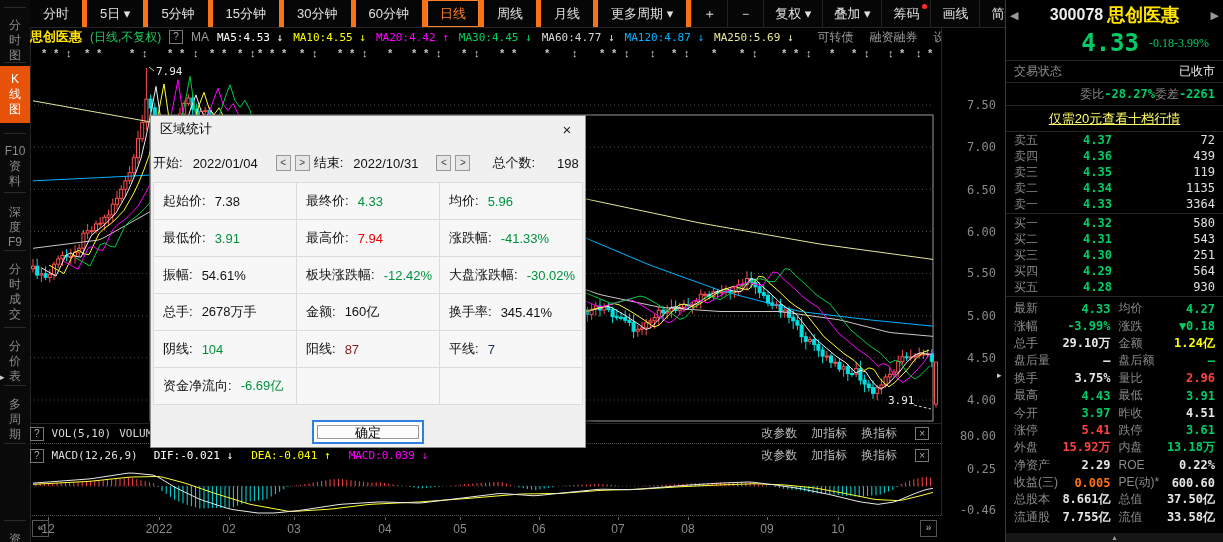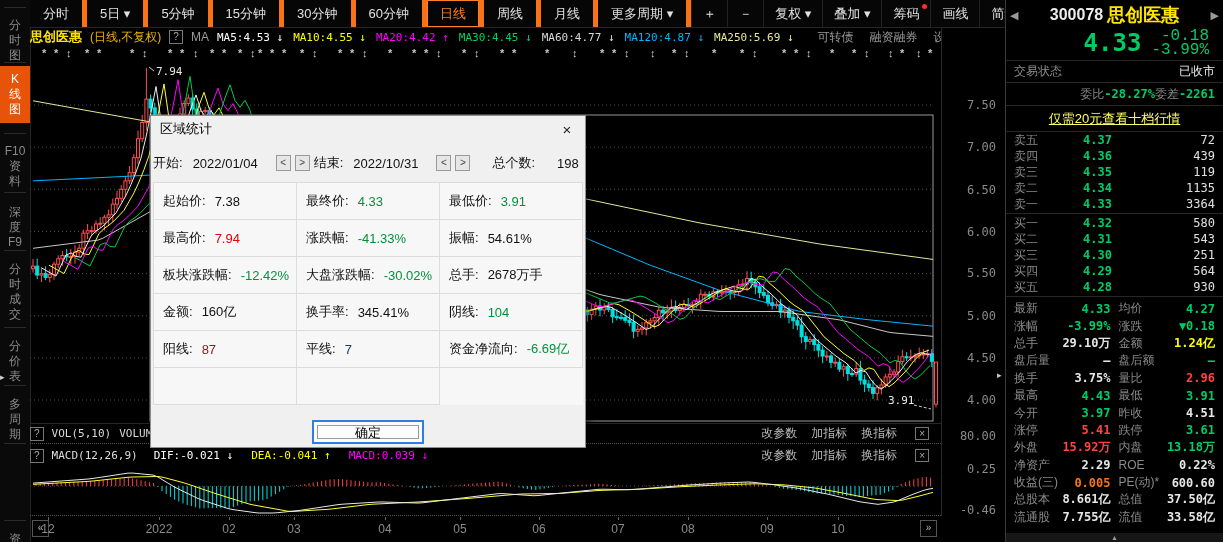--- a/index.html
+++ b/index.html
@@ -17,21 +17,21 @@
   .pd.active{color:#ff7f27;box-shadow:inset 0 0 0 1px #ff7f27;}
   #tools{margin-left:auto;display:flex;margin-right:8px;}
   .tool{position:relative;display:flex;align-items:center;padding:0 11px;border-left:1px solid #222;color:#e0e0e0;font-size:13px;white-space:nowrap;}
   .tool .dot{display:none;position:absolute;top:4px;right:3px;width:5px;height:5px;border-radius:50%;background:#ff2d2d;}
   .tool.hasdot .dot{display:block;}
   .fsbox{width:34px;display:flex;align-items:center;justify-content:center;border-left:1px solid #222;}
   .fsbox i{display:block;width:10px;height:10px;border:1px solid #bbb;}
   
   #ma-row{position:absolute;left:30px;top:27px;width:911px;height:20px;display:flex;align-items:center;gap:8px;font-size:12px;white-space:nowrap;overflow:hidden;}
   .stock-name{color:#ffe400;font-weight:bold;font-size:13px;}
-  .sub{color:#eab308;}
+  .sub{color:#22c55e;}
   .qbox{border:1px solid #777;color:#aaa;font-size:10px;padding:0 3px;line-height:12px;}
   .ma-lbl{color:#9a9a9a;}
   .ma-item{font-family:"DejaVu Sans Mono",monospace;font-size:11px;}
   .ma-links{display:flex;gap:16px;margin-left:16px;color:#9a9a9a;font-size:12px;}
   
   #markers{position:absolute;left:30px;top:47px;width:911px;height:13px;}
   .mk{position:absolute;top:0;color:#c8c8c8;font-size:11px;line-height:12px;font-weight:bold;}
   
   #main-svg{position:absolute;left:30px;top:60px;}
   .pane-sep{position:absolute;left:30px;width:911px;height:1px;background:#262626;}
@@ -53,21 +53,21 @@
   .pl{position:absolute;right:9px;color:#8a8a8a;font-size:12px;font-family:"DejaVu Sans Mono",monospace;}
   
   #rpanel{position:absolute;left:1005px;top:0;width:218px;height:542px;background:#000;border-left:1px solid #3a3a3a;box-sizing:border-box;display:flex;flex-direction:column;overflow:hidden;}
   #rp-title{height:60px;box-sizing:border-box;padding:3px 4px 0;}
   .rp-row1{display:flex;align-items:center;}
   .rp-nav{color:#9a9a9a;font-size:11px;}
   .rp-code{color:#ececec;font-size:16px;margin:0 4px 0 auto;font-weight:bold;}
   .rp-name{color:#ffe400;font-size:18px;font-weight:bold;margin-right:auto;}
   .rp-row2{display:flex;align-items:center;justify-content:flex-end;gap:10px;padding:2px 10px 0 0;}
   .rp-price{color:#00cc66;font-size:24px;font-weight:bold;font-family:"DejaVu Sans Mono",monospace;}
-  .rp-chg{display:flex;flex-direction:column;align-items:flex-end;color:#00cc66;font-size:16px;font-family:Liberation Mono, monospace;line-height:14px;}
+  .rp-chg{display:flex;flex-direction:row;align-items:flex-end;color:#00cc66;font-size:12px;font-family:Liberation Serif, serif;line-height:14px;}
   .rp-line{border-top:1px solid #262626;display:flex;align-items:center;padding:0 8px;box-sizing:border-box;}
   #rp-status{height:22px;justify-content:space-between;}
   .glabel{color:#8a8a8a;}
   .wval{color:#ececec;}
   #rp-weibi{height:23px;}
   .num{font-family:"DejaVu Sans Mono",monospace;font-weight:bold;}
   .green{color:#00cc66;}
   #rp-promo{height:25px;border-top:1px solid #262626;border-bottom:1px solid #262626;display:flex;align-items:center;justify-content:center;}
   #rp-promo span{color:#ffff66;text-decoration:underline;font-size:13px;}
   .bs-row{display:flex;align-items:center;height:16px;padding:0 8px;}
@@ -1299,20 +1299,24 @@
 
       <div class="dlg-cell">
           <span class="lb">起始价:</span>
           <span class="vl" style="color: rgb(17, 17, 17);">7.38</span>
         </div>
           <div class="dlg-cell">
           <span class="lb">最终价:</span>
           <span class="vl" style="color: rgb(0, 145, 61);">4.33</span>
         </div>
           <div class="dlg-cell">
+          <span class="lb">均价:</span>
+          <span class="vl" style="color: rgb(0, 145, 61);">5.96</span>
+        </div>
+          <div class="dlg-cell">
           <span class="lb">最低价:</span>
           <span class="vl" style="color: rgb(0, 145, 61);">3.91</span>
         </div>
           <div class="dlg-cell">
           <span class="lb">最高价:</span>
           <span class="vl" style="color: rgb(230, 0, 0);">7.94</span>
         </div>
           <div class="dlg-cell">
           <span class="lb">涨跌幅:</span>
           <span class="vl" style="color: rgb(0, 145, 61);">-41.33%</span>

